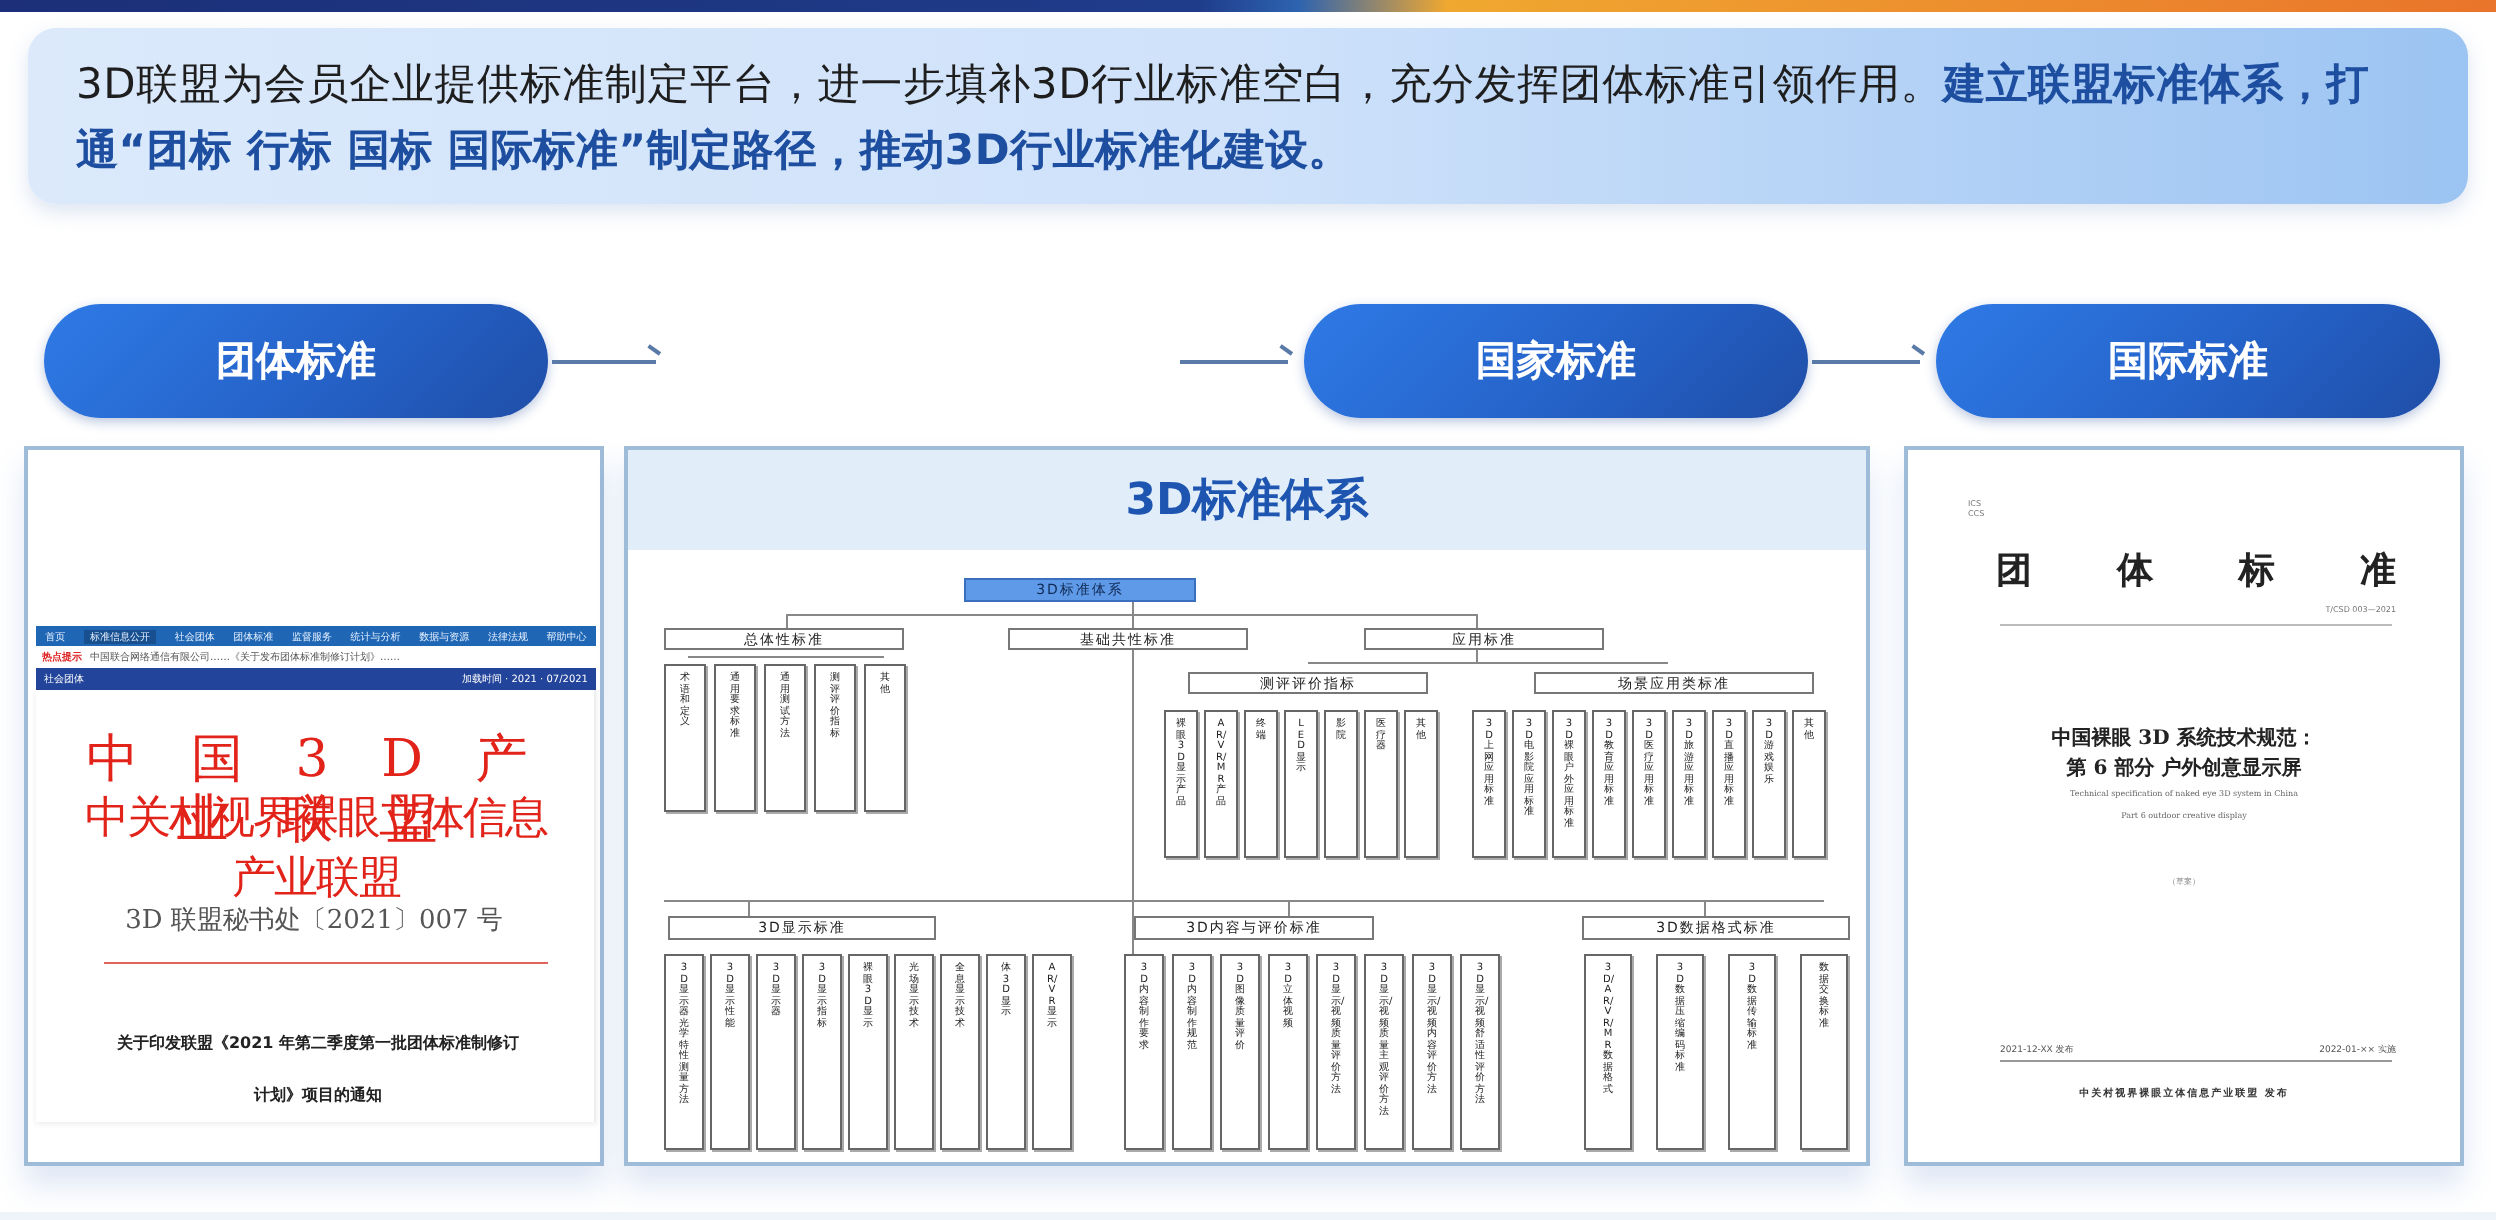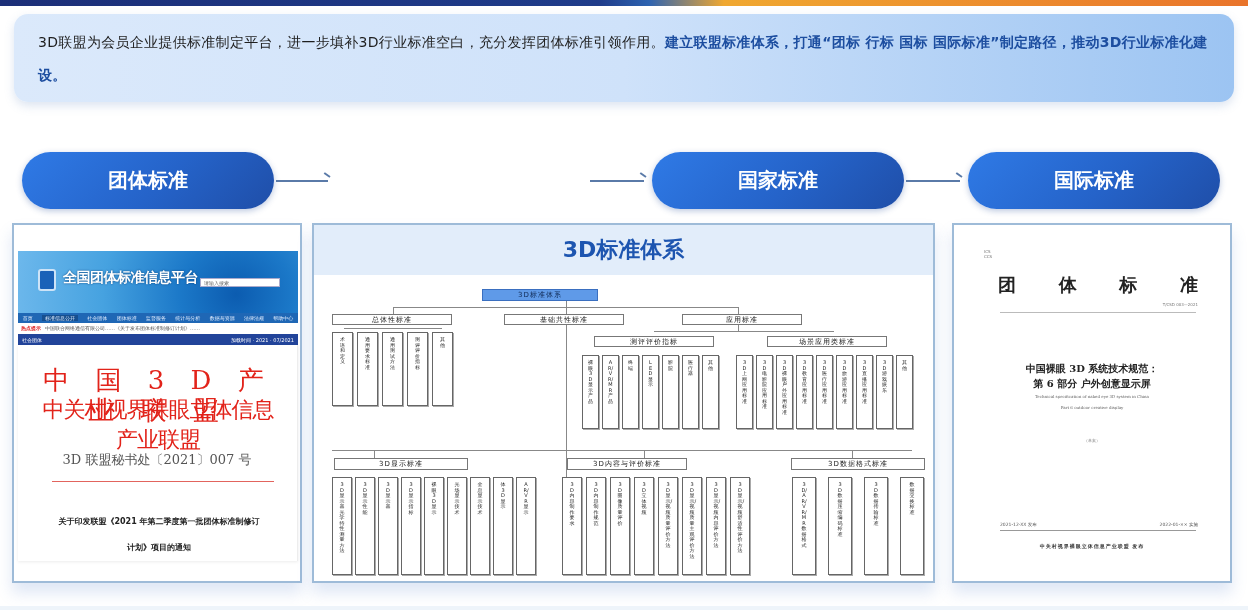--- a/index.html
+++ b/index.html
@@ -3,21 +3,21 @@
 <meta charset="utf-8">
 <style>
   * { box-sizing: border-box; margin: 0; padding: 0; }
   html, body { width: 1248px; height: 610px; overflow: hidden; background: #ffffff; font-family: "DejaVu Sans", "Liberation Sans", sans-serif; }
   .stage { position: relative; width: 1248px; height: 610px; background: #ffffff; }
   .topbar { position: absolute; left: 0; top: 0; width: 1248px; height: 6px;
     background: linear-gradient(90deg, #1c2f78 0%, #1f3c8a 48%, #2d63b0 52%, #f0a830 58%, #e9742b 100%); }
   .banner { position: absolute; left: 14px; top: 14px; width: 1220px; height: 88px;
     background: linear-gradient(90deg, #dbe9fb 0%, #cfe2fa 50%, #9cc4f2 100%);
     border-radius: 14px; box-shadow: 0 4px 10px rgba(120,150,200,0.25); padding: 12px 26px 0 24px; }
-  .banner p { font-size: 14px; line-height: 33px; color: #1e1e1e; letter-spacing: 0.3px; }
+  .banner p { font-size: 21px; line-height: 33px; color: #1e1e1e; letter-spacing: 0.3px; }
   .banner .hl { color: #1d4ea0; font-weight: bold; }
 
   .flow { position: absolute; top: 152px; left: 0; width: 1248px; height: 58px; }
   .pill { position: absolute; top: 0; width: 252px; height: 57px; border-radius: 29px;
     background: linear-gradient(135deg, #2f7ae6 0%, #2563c9 55%, #1f4ea8 100%);
     color: #fff; font-size: 20px; font-weight: bold; display: flex; align-items: center; justify-content: center;
     box-shadow: 0 2px 6px rgba(30,70,150,0.3); }
   .arrow { position: absolute; top: 28px; height: 2px; background: #5a7aa8; }
   .arrow::after { content: ""; position: absolute; right: -2px; top: -4px; width: 7px; height: 2px; background: #5a7aa8; transform: rotate(35deg); transform-origin: right center; }
 
@@ -87,25 +87,20 @@
   <div class="flow">
     <div class="pill" style="left:22px">团体标准</div>
     <div class="arrow" style="left:276px;width:52px"></div>
     <div class="arrow" style="left:590px;width:54px"></div>
     <div class="pill" style="left:652px">国家标准</div>
     <div class="arrow" style="left:906px;width:54px"></div>
     <div class="pill" style="left:968px">国际标准</div>
   </div>
 
   <div class="panel p-left">
-    <div class="site-head">
-      <div class="site-logo"></div>
-      <div class="site-title">全国团体标准信息平台</div>
-      <div class="site-search">请输入搜索</div>
-    </div>
     <div class="site-nav">
       <span>首页</span>
       <span class="act">标准信息公开</span>
       <span>社会团体</span>
       <span>团体标准</span>
       <span>监督服务</span>
       <span>统计与分析</span>
       <span>数据与资源</span>
       <span>法律法规</span>
       <span>帮助中心</span>
@@ -156,21 +151,21 @@
       <div class="leaf" style="left:93px;top:57px;width:21px;height:74px">
           <span>测评评价指标</span>
         </div>
       <div class="leaf" style="left:118px;top:57px;width:21px;height:74px">
           <span>其他</span>
         </div>
 
       <div class="line" style="left:340px;top:56px;width:180px;height:1px"></div>
       <div class="line" style="left:424px;top:50px;width:1px;height:6px"></div>
       <div class="node" style="left:280px;top:61px;width:120px;height:11px">测评评价指标</div>
-      <div class="node" style="left:453px;top:61px;width:120px;height:11px">场景应用类标准</div>
+      <div class="node" style="left:453px;top:61px;width:140px;height:11px">场景应用类标准</div>
 
       <div class="leaf" style="left:268px;top:80px;width:17px;height:74px">
           <span>裸眼3D显示产品</span>
         </div>
       <div class="leaf" style="left:288px;top:80px;width:17px;height:74px">
           <span>AR/VR/MR产品</span>
         </div>
       <div class="leaf" style="left:308px;top:80px;width:17px;height:74px">
           <span>终端</span>
         </div>

